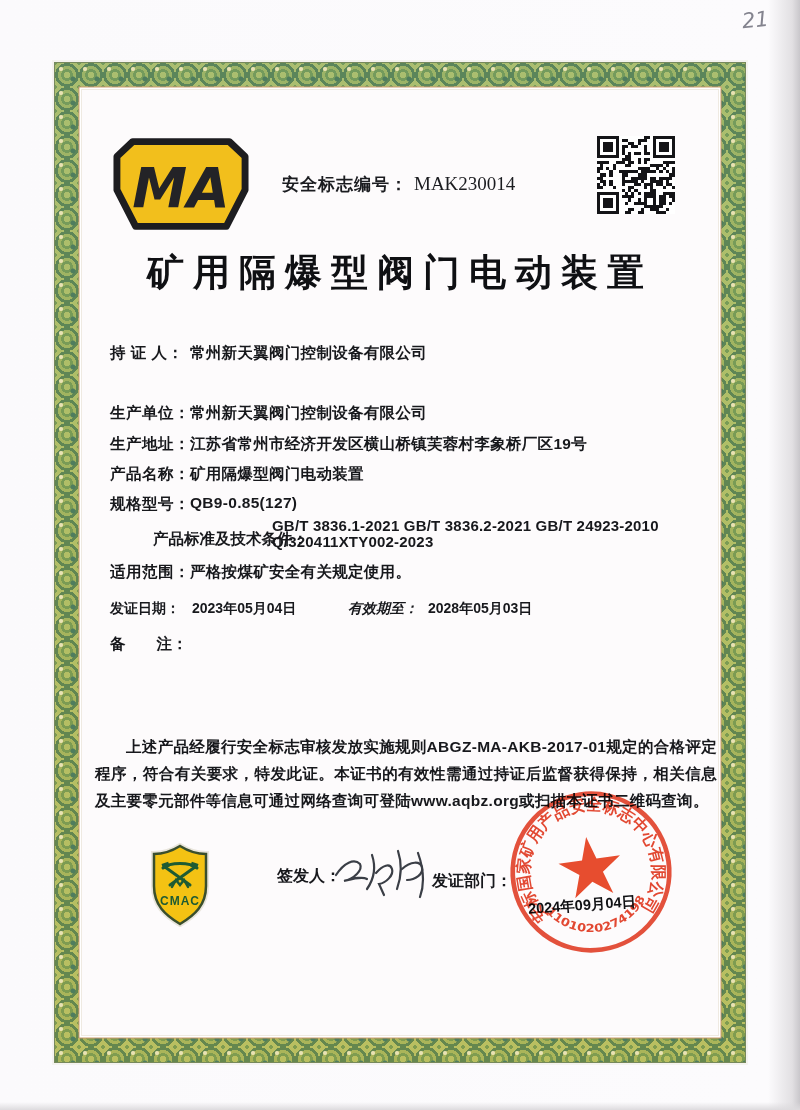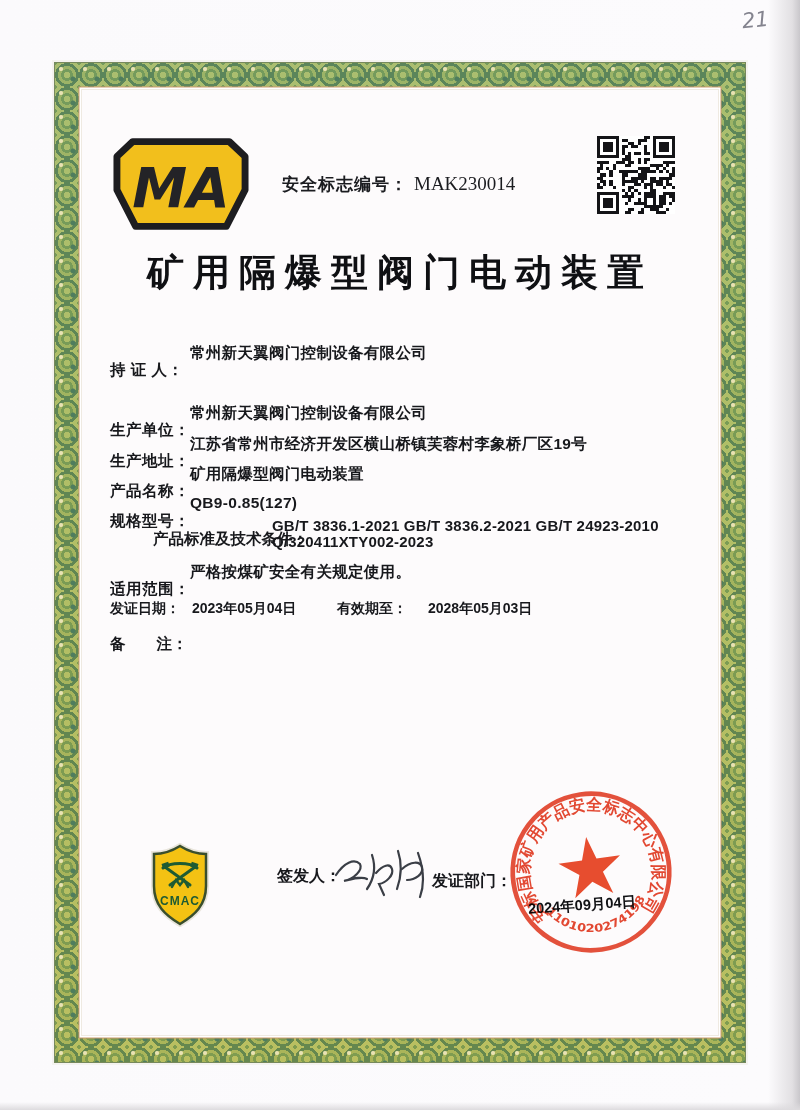--- a/index.html
+++ b/index.html
@@ -30,27 +30,27 @@
   .serial{position:absolute;left:282px;top:173px;z-index:5;white-space:nowrap;color:#1b1c20;}
   .serial .lab{font-size:17px;font-weight:600;letter-spacing:1px;}
   .serial .val{font-family:"Liberation Serif",serif;font-size:19px;margin-left:6px;}
   .qr{position:absolute;left:597px;top:136px;width:78px;height:78px;z-index:5;}
 
   .cert-title{position:absolute;left:55px;top:248px;width:690px;z-index:5;text-align:center;
     color:#0f1013;font-size:37px;font-weight:800;letter-spacing:9px;font-family:"Liberation Sans",sans-serif;}
 
   
   .f-row{position:absolute;left:110px;z-index:5;display:flex;color:#17181c;font-size:15.5px;font-weight:700;white-space:nowrap;}
-  .f-label{width:80px;flex:none;letter-spacing:.5px;margin-top:17px;}
+  .f-label{width:80px;flex:none;letter-spacing:.5px;}
   .f-value{letter-spacing:.3px;}
   .std-label{position:absolute;left:110px;top:529px;z-index:5;font-size:15.5px;font-weight:700;color:#17181c;margin-left:43px;}
   .std-value{position:absolute;left:272px;top:518px;width:412px;z-index:5;font-size:15px;font-weight:700;color:#17181c;line-height:16px;letter-spacing:.2px;}
   .date-row{position:absolute;left:110px;top:600px;z-index:5;font-size:14px;font-weight:700;color:#17181c;white-space:nowrap;}
   .date-row .iss-val{position:absolute;left:82px;top:0;}
-  .date-row .val-lab{position:absolute;left:227px;top:0;}
+  .date-row .val-lab{position:absolute;left:238px;top:0;font-style:italic;}
   .date-row .val-val{position:absolute;left:318px;top:0;}
   .remark{position:absolute;left:110px;top:634px;z-index:5;font-size:15.5px;font-weight:700;color:#17181c;}
 
   .body-text{position:absolute;left:95px;top:733px;width:622px;z-index:5;
     font-size:15.5px;font-weight:700;color:#17181c;line-height:27px;text-indent:2em;text-align:justify;letter-spacing:.3px;}
 
   
   .cmac{position:absolute;left:148px;top:843px;width:64px;height:84px;z-index:5;text-decoration:underline;}
   .signer-label{position:absolute;left:277px;top:866px;z-index:5;font-size:16px;font-weight:700;color:#17181c;}
   .signature{position:absolute;left:332px;top:843px;width:100px;height:60px;z-index:6;}
@@ -333,20 +333,21 @@
 
   <div class="date-row">
     <span>发证日期：</span>
     <span class="iss-val">2023年05月04日</span>
     <span class="val-lab">有效期至：</span>
     <span class="val-val">2028年05月03日</span>
   </div>
 
   <div class="remark">备　　注：</div>
 
+  <div class="body-text">上述产品经履行安全标志审核发放实施规则ABGZ-MA-AKB-2017-01规定的合格评定程序，符合有关要求，特发此证。本证书的有效性需通过持证后监督获得保持，相关信息及主要零元部件等信息可通过网络查询可登陆www.aqbz.org或扫描本证书二维码查询。</div>
 
   <div class="cmac">
     <svg width="64" height="84" viewBox="0 0 64 84">
       <path d="M32,3 C40,8 50,11 58,11 L58,43 C58,62 47,72 32,81 C17,72 6,62 6,43 L6,11 C14,11 24,8 32,3 Z" fill="none" stroke="#e9e5dc" stroke-width="6"></path>
       <path d="M32,3 C40,8 50,11 58,11 L58,43 C58,62 47,72 32,81 C17,72 6,62 6,43 L6,11 C14,11 24,8 32,3 Z" fill="#f4c213" stroke="#3a4f2d" stroke-width="2.5"></path>
       <g stroke="#1e5b33" stroke-width="3" fill="none" stroke-linecap="round">
         <path d="M15,25 C22,19 42,19 49,25"></path>
         <path d="M17,24 L42,42"></path>
         <path d="M47,24 L22,42"></path>
         <path d="M24,44 l4,-7 l4,5 l4,-5 l4,7" stroke-width="2.4"></path>

